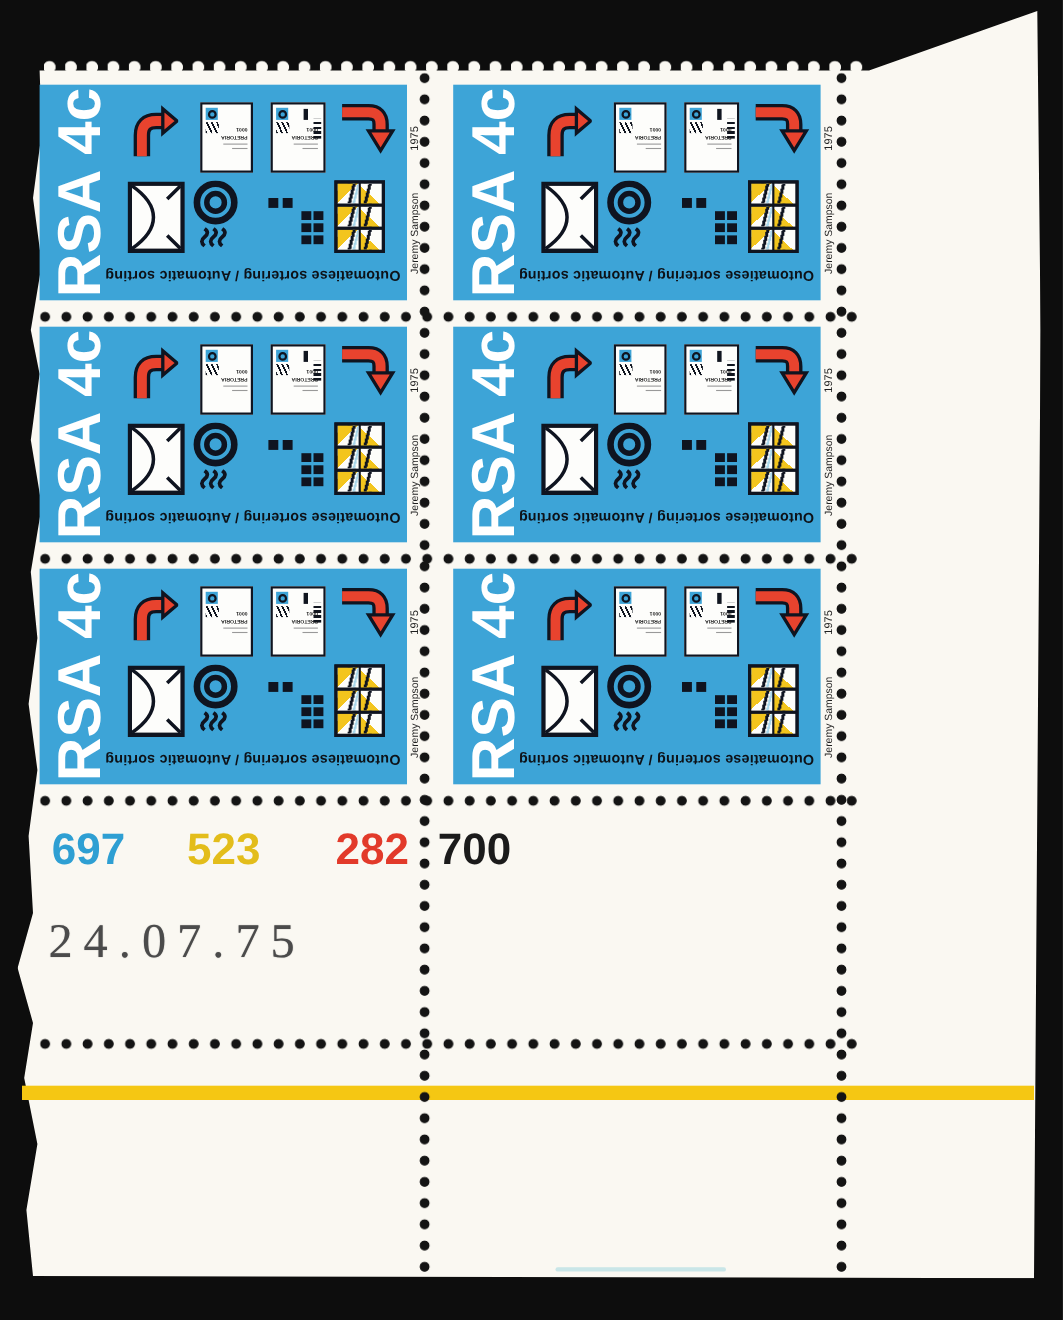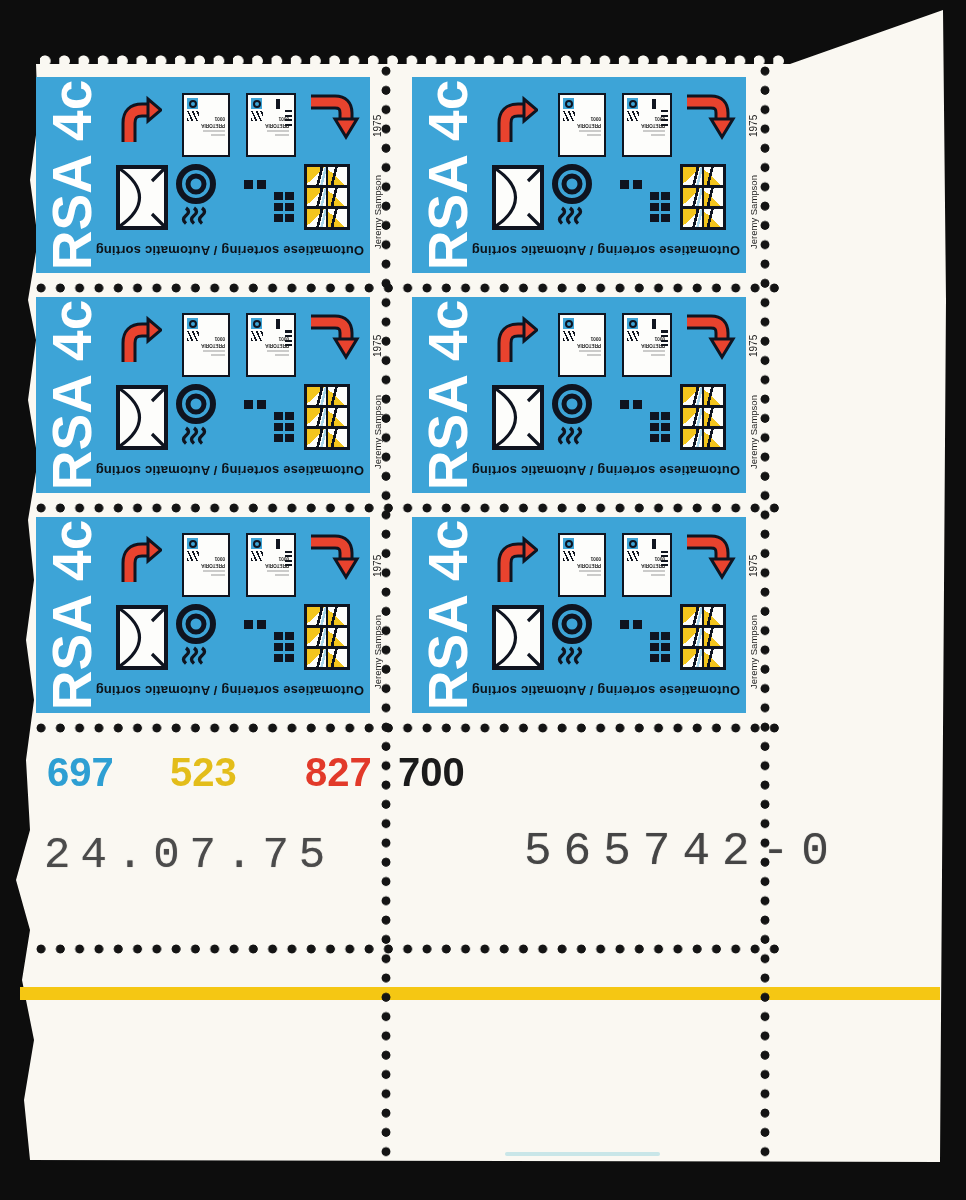--- a/index.html
+++ b/index.html
@@ -67,21 +67,21 @@
   .caption{position:absolute;left:66px;top:166px;width:262px;height:15px;
     transform:rotate(180deg);font-weight:bold;font-size:13px;text-align:center;
     color:#0d1117;letter-spacing:.2px;white-space:nowrap;}
   .imprint{position:absolute;transform:rotate(-90deg);transform-origin:0 0;
     white-space:nowrap;color:#1f1f1f;}
   .year{left:336px;top:60px;font-size:10px;}
   .designer{left:336px;top:172px;font-size:9.5px;}
   
   .pn{position:absolute;top:750px;font-weight:bold;font-size:40px;z-index:4;}
   .pn0{left:36px}.pn1{left:170px}.pn2{left:305px}.pn3{left:398px}
-  .machined{position:absolute;font-family:Liberation Mono, monospace;z-index:4;
+  .machined{position:absolute;font-family:Liberation Serif, serif;z-index:4;
     color:#4b4b4b;text-shadow:0 0 1px rgba(75,75,75,.55);}
   #date{left:44px;top:830px;font-size:44px;letter-spacing:10px;}
   #control{left:524px;top:826px;font-size:46px;letter-spacing:12px;color:#454545;}
   #band{position:absolute;left:20px;top:987px;width:920px;height:13px;background:#f5c713;z-index:4;}
   #smudge{position:absolute;left:505px;top:1152px;width:155px;height:4px;
     background:rgba(120,200,215,.38);z-index:4;border-radius:2px;}
 </style>
 </head>
 <body>
 
@@ -538,21 +538,20 @@
 
   <div class="perf-row pr0"></div>
   <div class="perf-row pr1"></div>
   <div class="perf-row pr2"></div>
   <div class="perf-row pr3"></div>
   <div class="perf-col pc0"></div>
   <div class="perf-col pc1"></div>
 
   <span class="pn pn0" style="color: rgb(46, 159, 211); margin-left: 11px;">697</span>
   <span class="pn pn1" style="color: rgb(227, 189, 26);">523</span>
-  <span class="pn pn2" style="color: rgb(226, 58, 42);">827</span>
+  <span class="pn pn2" style="color: rgb(226, 58, 42);">282</span>
   <span class="pn pn3" style="color: rgb(27, 27, 27);">700</span>
 
   <div id="date" class="machined">24.07.75</div>
-  <div id="control" class="machined">565742-0</div>
 
   <div id="band"></div>
   <div id="smudge"></div>
 </div>
 
 </body></html>

